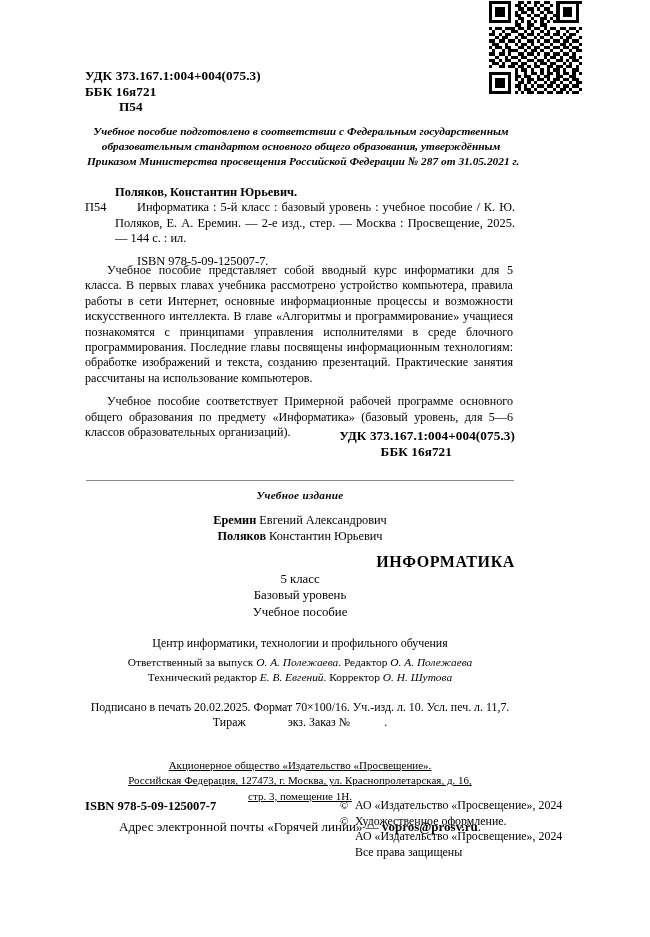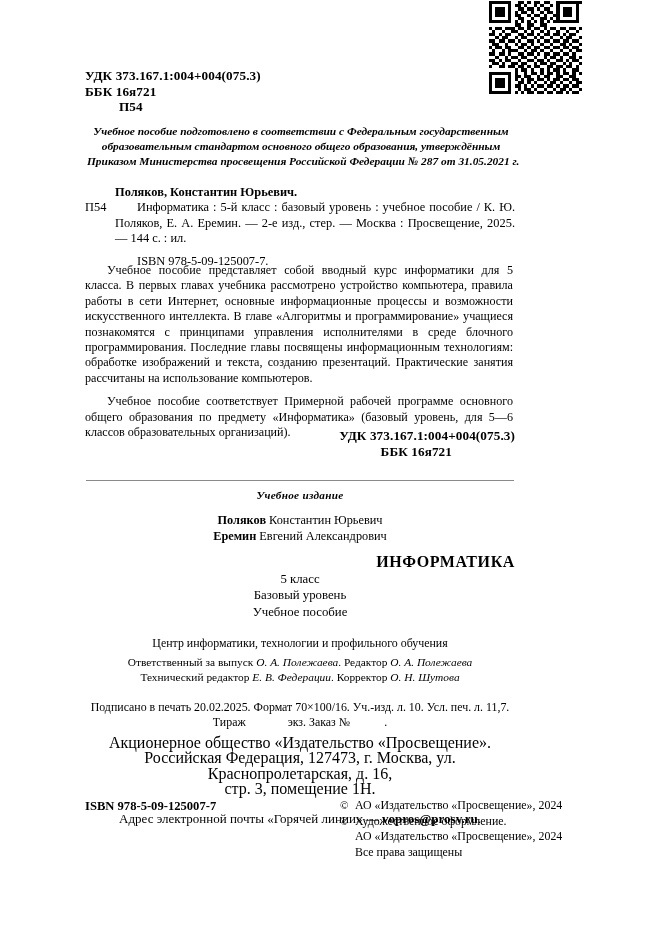--- a/index.html
+++ b/index.html
@@ -189,23 +189,24 @@
 
   .print-info {
     margin-top: 15px;
     font-size: 11.9px;
     line-height: 15.4px;
   }
   .gap-s { display: inline-block; width: 42px; }
   .gap-xs { display: inline-block; width: 34px; }
 
   .publisher {
-    margin-top: 4px;
-    font-size: 16px;
+    margin-top: 27px;
+    font-size: 11px;
     line-height: 15.4px;
+    text-decoration: underline;
   }
   .hotline {
     margin-top: 15px;
     font-size: 13px;
     line-height: 15.4px;
   }
   .hotline b { font-weight: bold; }
 
   
   .qr {
@@ -296,39 +297,39 @@
   </div>
 
   <div class="divider"></div>
 
   <div class="imprint">
 
     <div class="edition-kind">Учебное издание</div>
 
     <div class="authors">
       <div>
+        <span class="surname">Еремин</span>
+        <span>Евгений Александрович</span>
+      </div>
+      <div>
         <span class="surname">Поляков</span>
         <span>Константин Юрьевич</span>
-      </div>
-      <div>
-        <span class="surname">Еремин</span>
-        <span>Евгений Александрович</span>
       </div>
     </div>
 
     <div class="book-title">ИНФОРМАТИКА</div>
     <div class="book-sub">5 класс</div>
     <div class="book-sub">Базовый уровень</div>
     <div class="book-sub">Учебное пособие</div>
 
     <div class="center-unit">Центр информатики, технологии и профильного обучения</div>
 
     <div class="credits">
       <div><span>Ответственный за выпуск </span><i>О. А. Полежаева</i><span>. Редактор </span><i>О. А. Полежаева</i></div>
-      <div><span>Технический редактор </span><i>Е. В. Федерации</i><span>. Корректор </span><i>О. Н. Шутова</i></div>
+      <div><span>Технический редактор </span><i>Е. В. Евгений</i><span>. Корректор </span><i>О. Н. Шутова</i></div>
     </div>
 
     <div class="print-info">
       <div>Подписано в печать 20.02.2025. Формат 70×100/16. Уч.-изд. л. 10. Усл. печ. л. 11,7.</div>
       <div><span>Тираж</span><span class="gap-s"></span><span>экз. Заказ №</span><span class="gap-xs"></span><span>.</span></div>
     </div>
 
     <div class="publisher">
       <div>Акционерное общество «Издательство «Просвещение».</div>
       <div>Российская Федерация, 127473, г. Москва, ул. Краснопролетарская, д. 16,</div>

